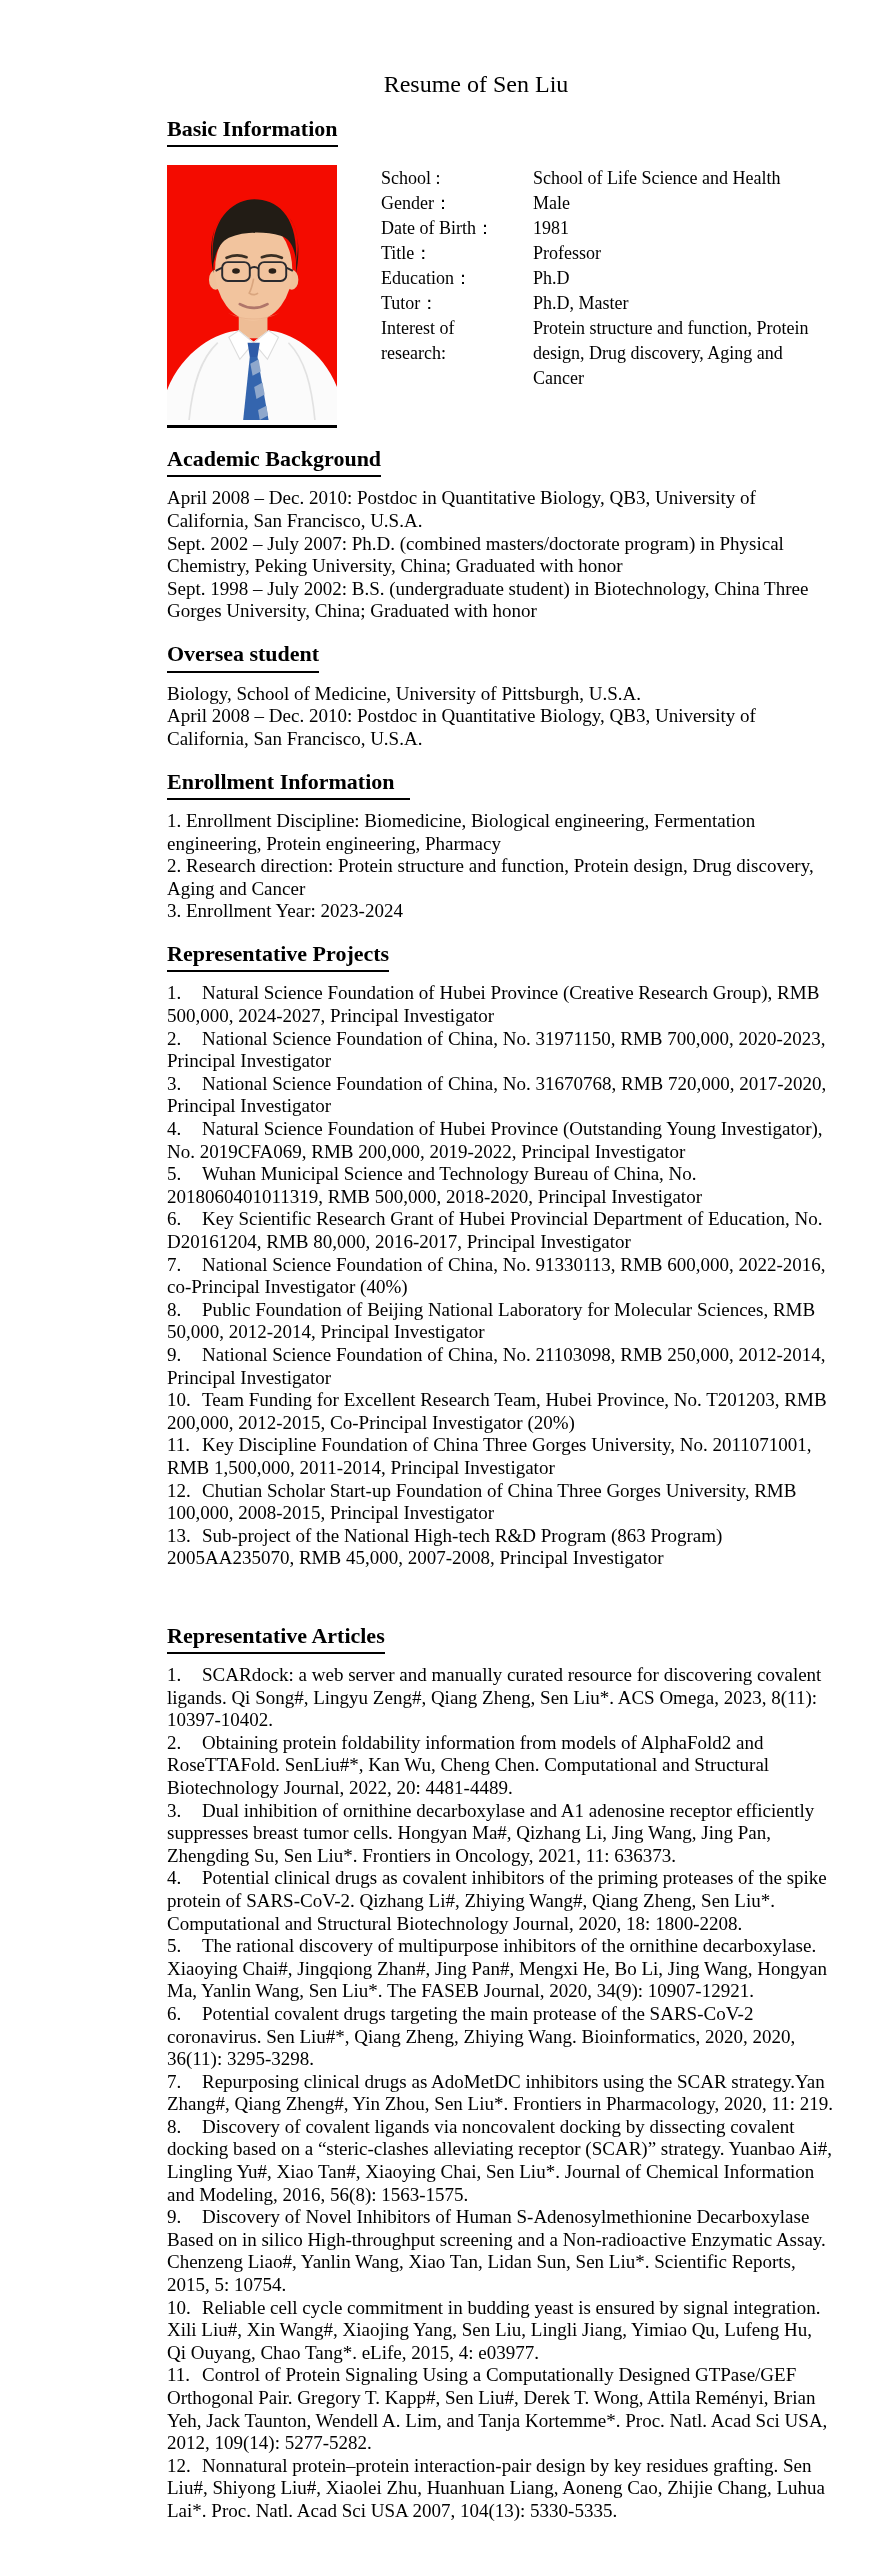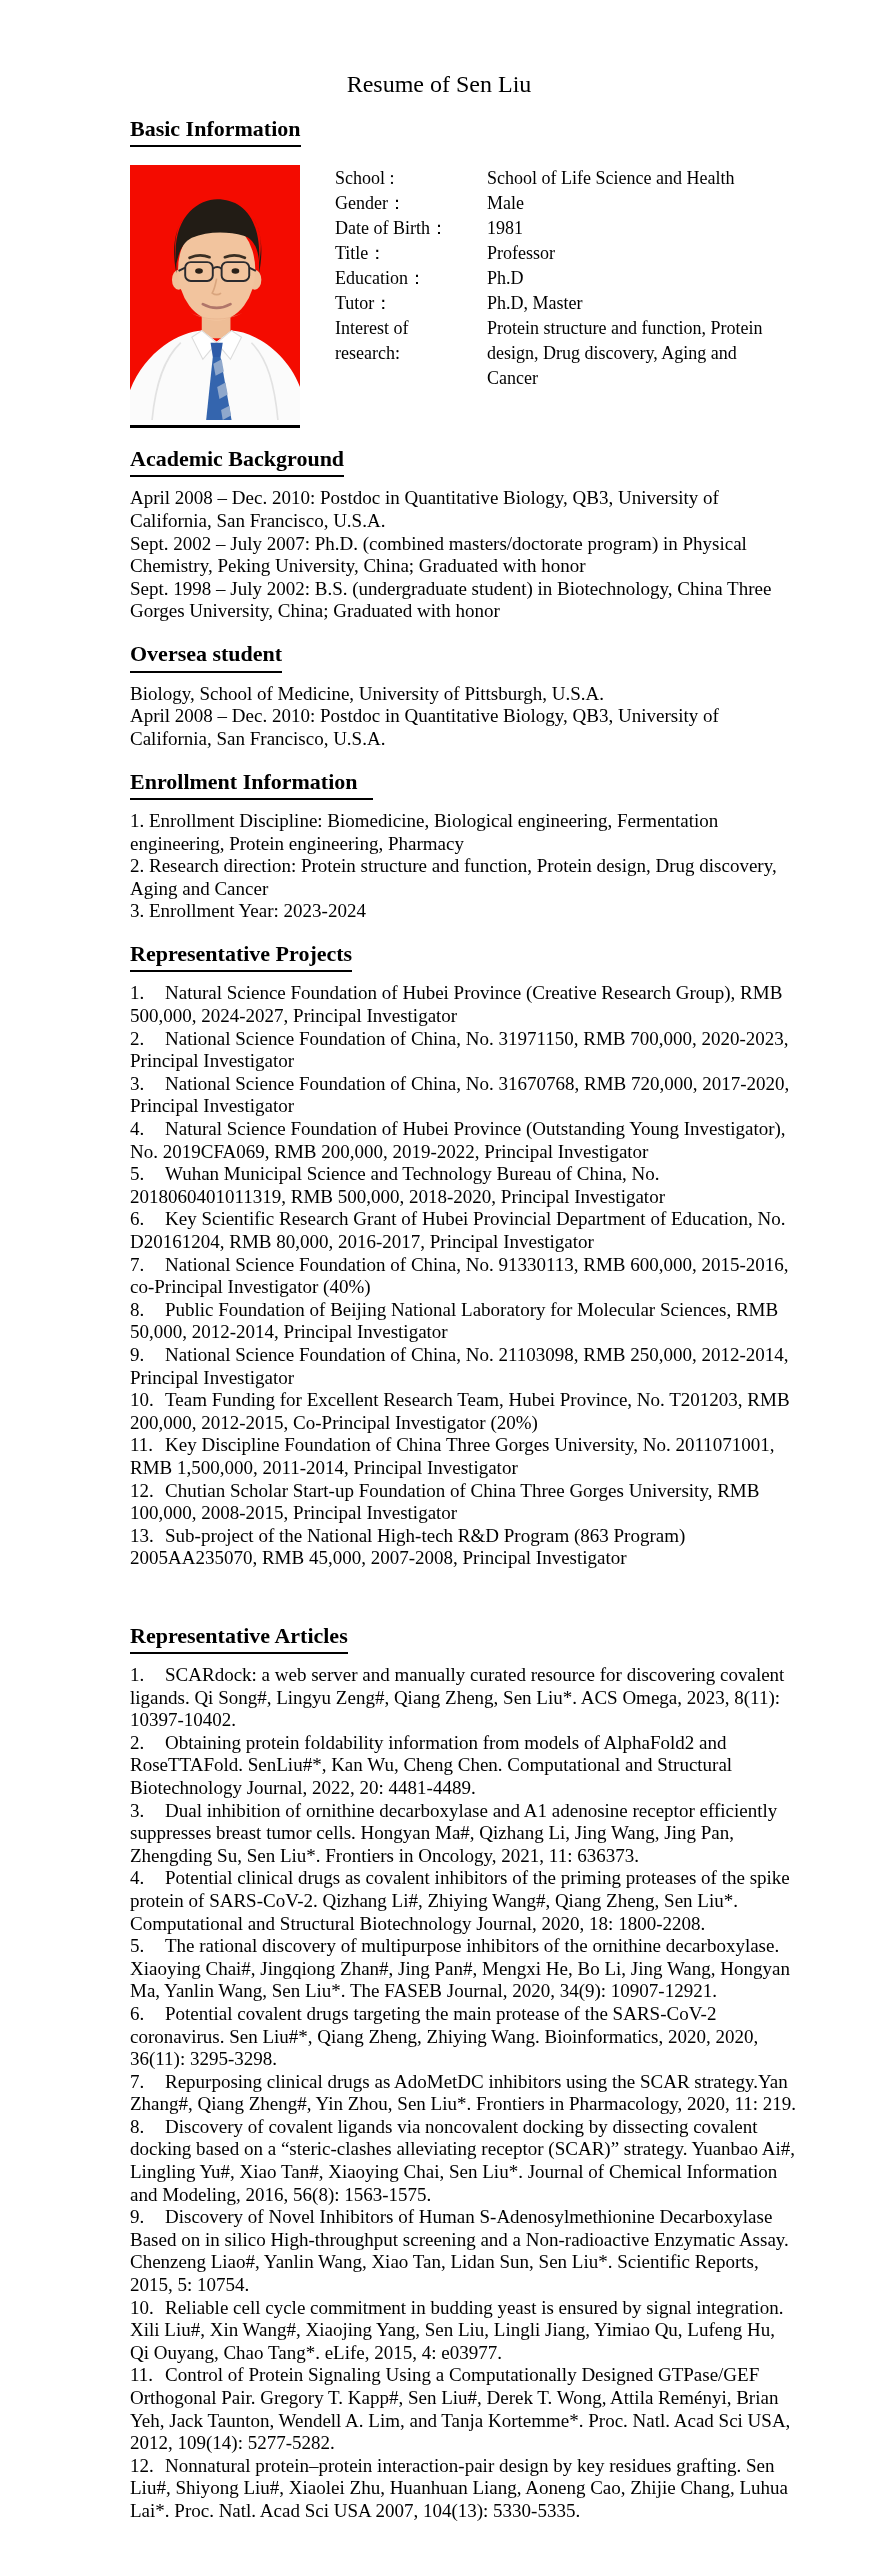--- a/index.html
+++ b/index.html
@@ -5,21 +5,21 @@
   html,body{margin:0;padding:0;background:#ffffff;}
   .page{
     position:relative;
     width:874px;
     height:2576px;
     background:#ffffff;
     color:#000;
     font-family:"Liberation Serif","DejaVu Serif",serif;
     overflow:hidden;
   }
-  .content{padding-left:130px;padding-right:96px;}
+  .content{padding-left:130px;padding-right:96px;margin-left:37px;}
   .doc-title{
     font-size:24px;
     line-height:31px;
     text-align:center;
     width:618px;
     padding-top:69px;
     font-weight:400;
   }
   .sec-wrap{margin-top:16.5px;margin-bottom:10px;}
   .sec-wrap.first{margin-top:14.3px;}
@@ -34,21 +34,21 @@
     text-align:center;
   }
   .sec.pad-after{padding-right:15.4px;}
   .bl{
     font-size:19px;
     line-height:22.6px;
     white-space:nowrap;
   }
   .num{display:inline-block;width:35px;}
   
-  .basic-flex{display:flex;margin-top:17.6px;}
+  .basic-flex{display:flex;margin-top:17.6px;gap:9px;}
   .photo-wrap{width:170px;flex:0 0 170px;}
   .photo-svg{display:block;width:170px;height:255px;}
   .photo-underline{width:170px;height:2.8px;background:#000;margin-top:5px;}
   .info-col{margin-left:35px;font-size:18px;line-height:25px;padding-top:1.1px;}
   .irow{display:flex;}
   .ilabel{width:152px;flex:0 0 152px;white-space:nowrap;}
   .ivalue{white-space:nowrap;}
 </style>
 </head>
 <body>
@@ -183,21 +183,21 @@
     <div class="bl"><span class="num">2.</span><span>National Science Foundation of China, No. 31971150, RMB 700,000, 2020-2023,</span></div>
     <div class="bl">Principal Investigator</div>
     <div class="bl"><span class="num">3.</span><span>National Science Foundation of China, No. 31670768, RMB 720,000, 2017-2020,</span></div>
     <div class="bl">Principal Investigator</div>
     <div class="bl"><span class="num">4.</span><span>Natural Science Foundation of Hubei Province (Outstanding Young Investigator),</span></div>
     <div class="bl">No. 2019CFA069, RMB 200,000, 2019-2022, Principal Investigator</div>
     <div class="bl"><span class="num">5.</span><span>Wuhan Municipal Science and Technology Bureau of China, No.</span></div>
     <div class="bl">2018060401011319, RMB 500,000, 2018-2020, Principal Investigator</div>
     <div class="bl"><span class="num">6.</span><span>Key Scientific Research Grant of Hubei Provincial Department of Education, No.</span></div>
     <div class="bl">D20161204, RMB 80,000, 2016-2017, Principal Investigator</div>
-    <div class="bl"><span class="num">7.</span><span>National Science Foundation of China, No. 91330113, RMB 600,000, 2015-2016,</span></div>
+    <div class="bl"><span class="num">7.</span><span>National Science Foundation of China, No. 91330113, RMB 600,000, 2022-2016,</span></div>
     <div class="bl">co-Principal Investigator (40%)</div>
     <div class="bl"><span class="num">8.</span><span>Public Foundation of Beijing National Laboratory for Molecular Sciences, RMB</span></div>
     <div class="bl">50,000, 2012-2014, Principal Investigator</div>
     <div class="bl"><span class="num">9.</span><span>National Science Foundation of China, No. 21103098, RMB 250,000, 2012-2014,</span></div>
     <div class="bl">Principal Investigator</div>
     <div class="bl"><span class="num">10.</span><span>Team Funding for Excellent Research Team, Hubei Province, No. T201203, RMB</span></div>
     <div class="bl">200,000, 2012-2015, Co-Principal Investigator (20%)</div>
     <div class="bl"><span class="num">11.</span><span>Key Discipline Foundation of China Three Gorges University, No. 2011071001,</span></div>
     <div class="bl">RMB 1,500,000, 2011-2014, Principal Investigator</div>
     <div class="bl"><span class="num">12.</span><span>Chutian Scholar Start-up Foundation of China Three Gorges University, RMB</span></div>

